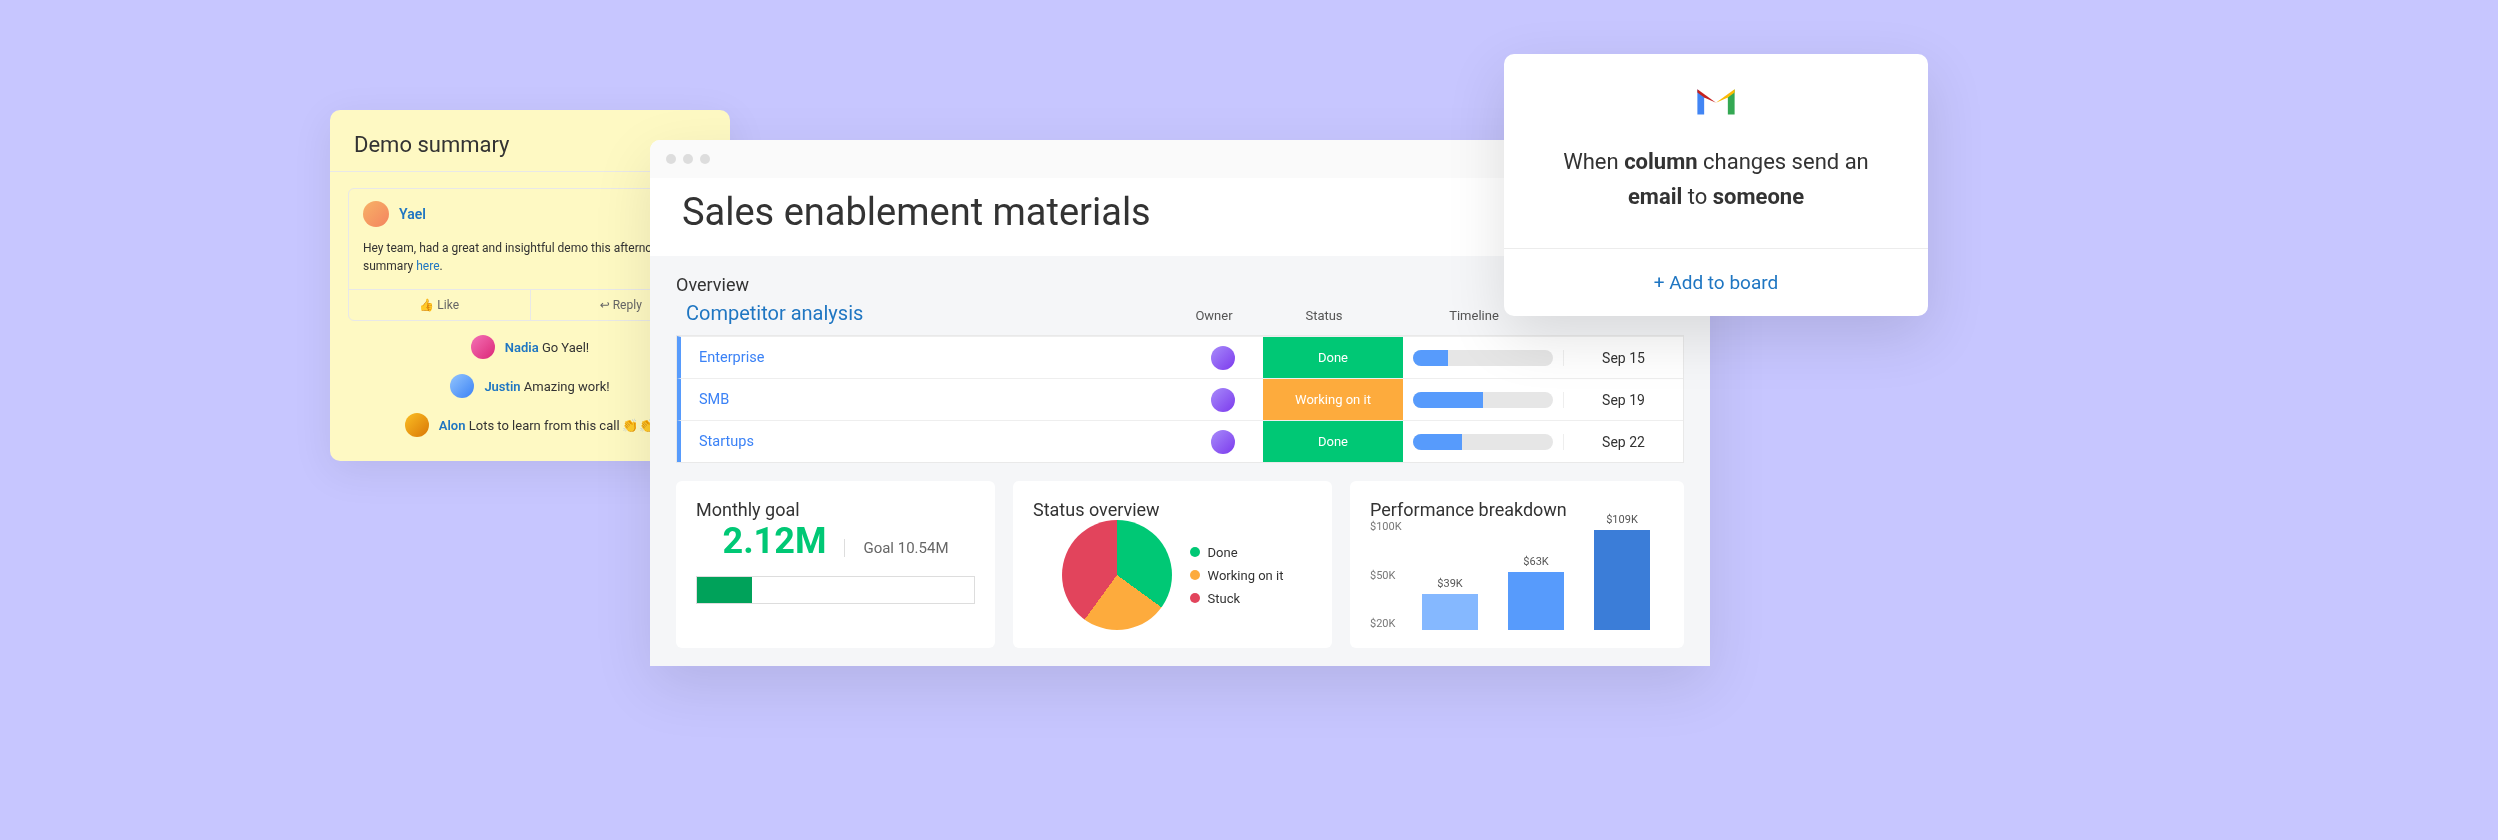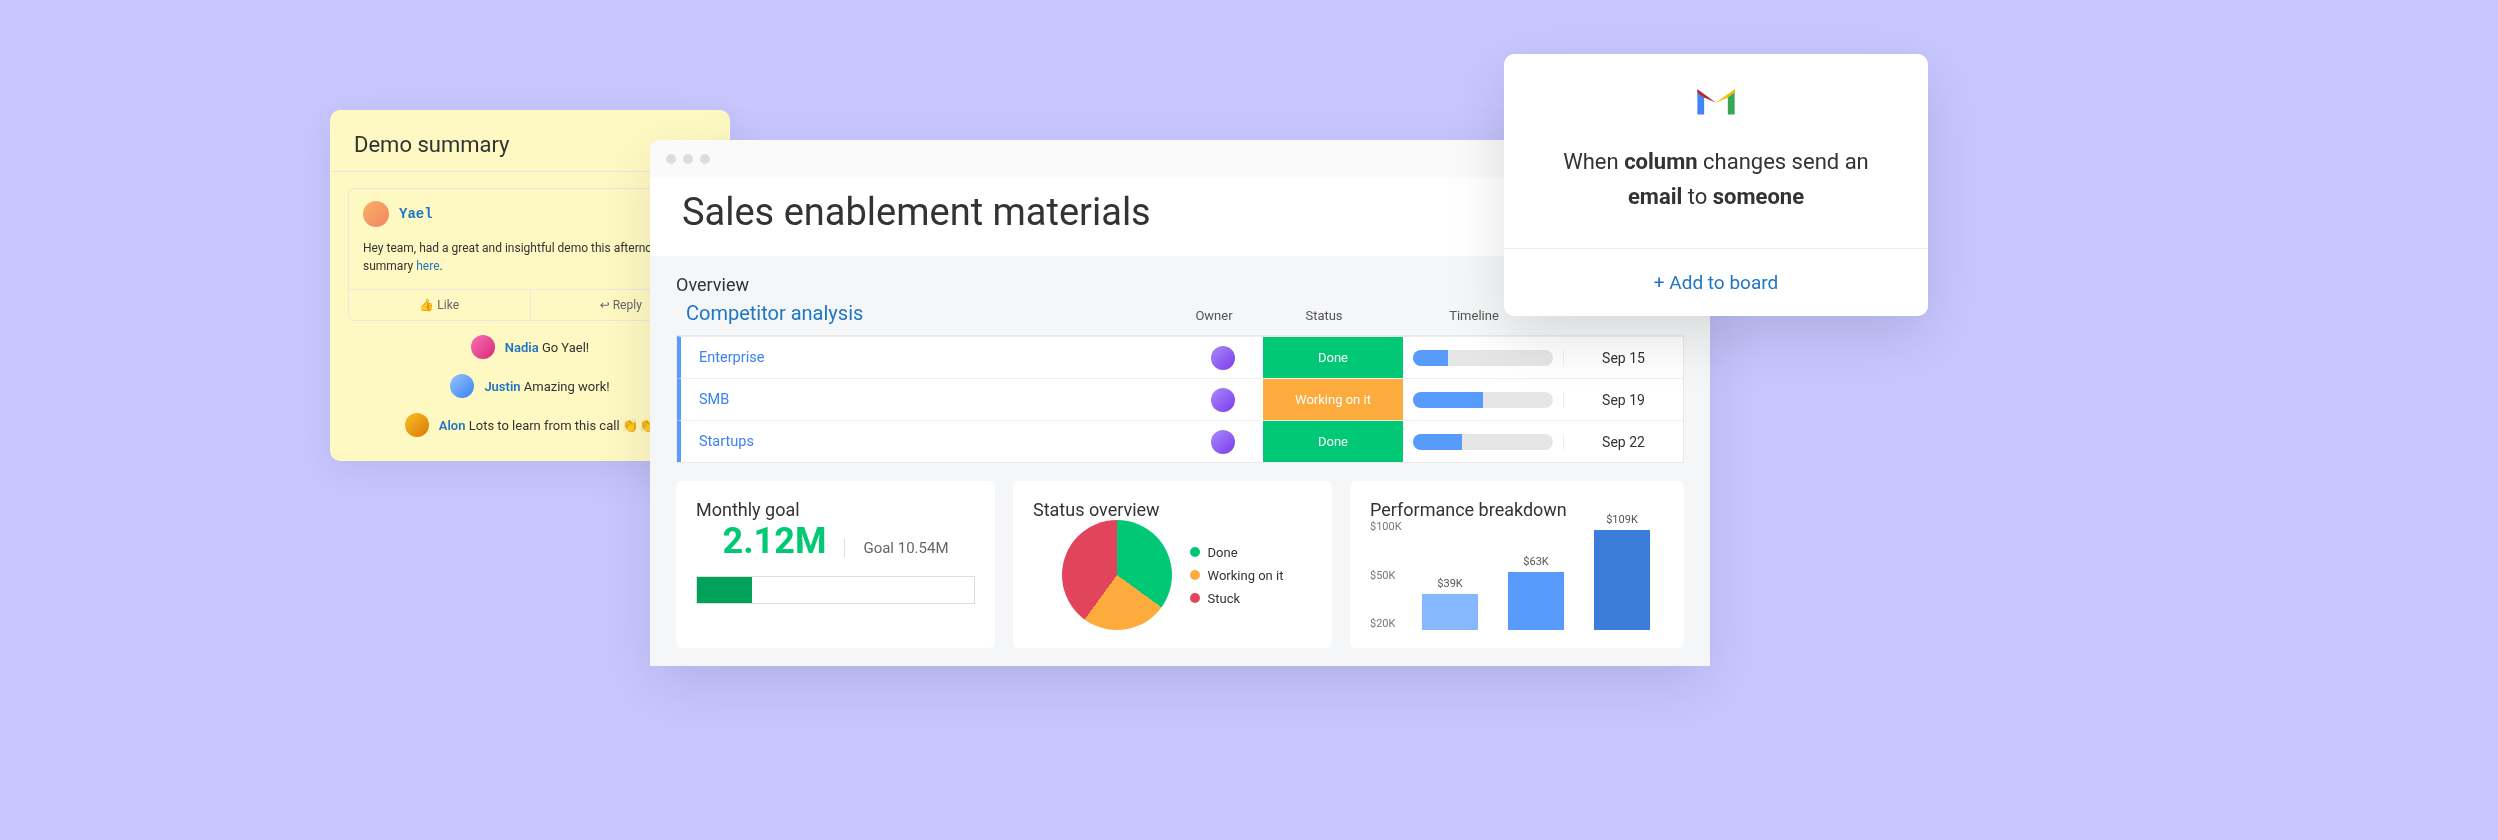--- a/index.html
+++ b/index.html
@@ -18,21 +18,21 @@
   position: absolute;
   left: 330px;
   top: 110px;
   width: 400px;
   background: #fef9c3;
   border-radius: 10px;
   box-shadow: 0 10px 40px rgba(0,0,0,0.08);
 }
 .demo-header { padding: 22px 24px 14px; font-size: 22px; color: #333; border-bottom: 1px solid #e8e8e8; }
 .demo-post { border: 1px solid #e8e8e8; margin: 16px 18px 0; border-radius: 6px; }
-.post-top { display: flex; align-items: center; gap: 10px; padding: 12px 14px; font-family: Liberation Mono, monospace; }
+.post-top { display: flex; align-items: center; gap: 10px; padding: 12px 14px; }
 .avatar { width: 26px; height: 26px; border-radius: 50%; background: linear-gradient(135deg,#f7b267,#f4845f); }
 .avatar.sm { width: 24px; height: 24px; }
 .post-author { color: #1f76c2; font-weight: 600; font-size: 14px; }
 .post-body { padding: 0 14px 14px; font-size: 12px; color: #333; line-height: 1.5; }
 .post-body .link { color: #1f76c2; }
 .post-actions { display: flex; border-top: 1px solid #e8e8e8; }
 .post-action { flex: 1; text-align: center; padding: 8px 0; font-size: 12px; color: #666; border-right: 1px solid #e8e8e8; cursor: pointer; }
 .post-action:last-child { border-right: none; }
 .comments { padding: 14px 18px 24px; display: flex; flex-direction: column; gap: 15px; align-items: center; }
 .comment { display: flex; align-items: center; gap: 10px; font-size: 13px; color: #333; }

